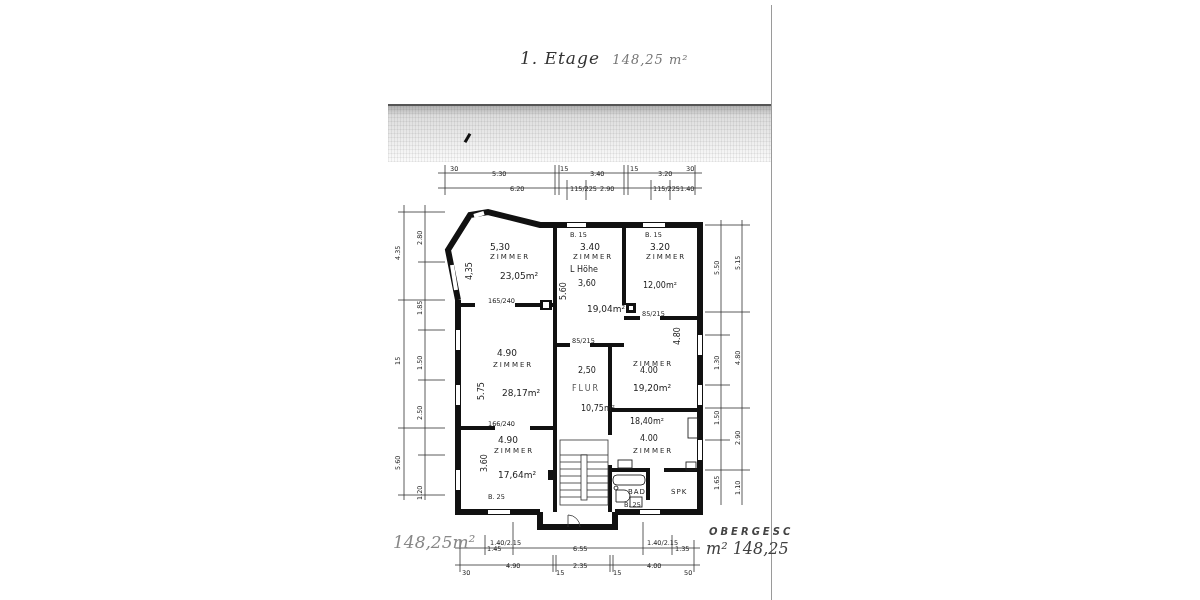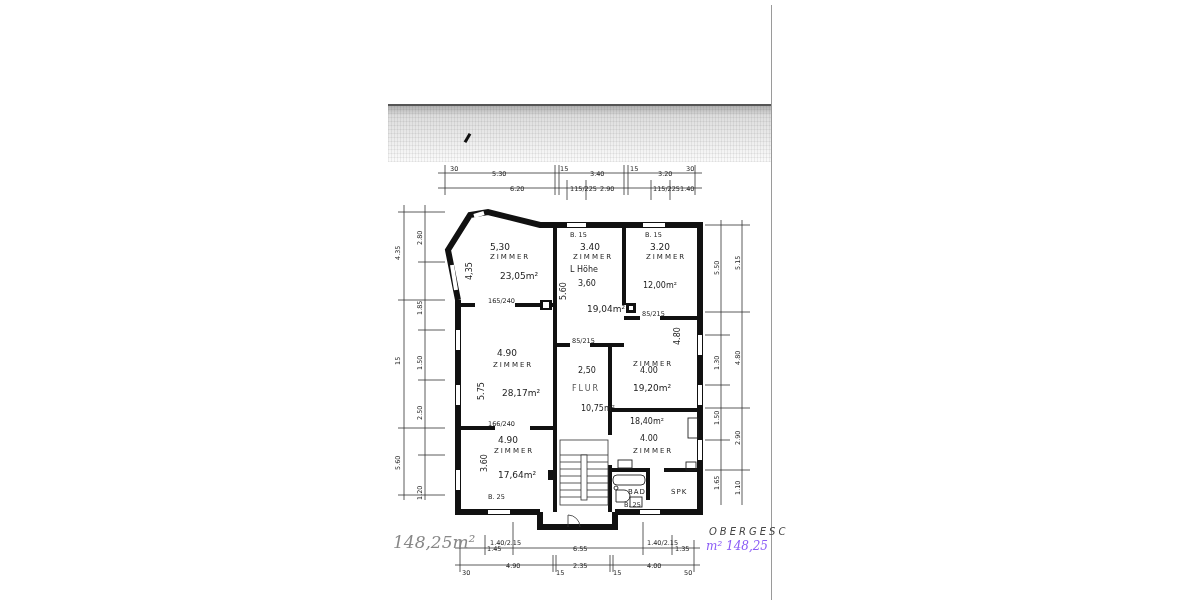--- a/index.html
+++ b/index.html
@@ -19,20 +19,24 @@
   svg{position:absolute;left:0;top:0;}
   .lbl{font-family:"DejaVu Sans",sans-serif;fill:#222;}
   .hand{position:absolute;font-family:"DejaVu Serif",serif;font-style:italic;color:#888;}
   .caps{position:absolute;font-family:"DejaVu Sans",sans-serif;font-style:italic;color:#444;letter-spacing:3px;font-size:10px;}
 </style>
 </head>
 <body>
 
 <div class="page">
 
+  <div class="title">
+    <span>1. Etage</span>
+    <span class="area">148,25 m²</span>
+  </div>
 
   <div class="noise"></div>
   <div class="noise-line"></div>
   <div class="ink-mark"></div>
   <div class="right-edge"></div>
 
   <svg width="1200" height="600" viewBox="0 0 1200 600">
 
     <g stroke="#333" stroke-width="0.8">
       <line x1="438" y1="173" x2="702" y2="173"></line>
@@ -255,16 +259,16 @@
       <text x="572" y="343">85/215</text>
       <text x="642" y="316">85/215</text>
       <text x="488" y="499">B. 25</text>
       <text x="624" y="507">B. 25</text>
       <text x="570" y="237">B. 15</text>
       <text x="645" y="237">B. 15</text>
     </g>
   </svg>
 
   <div class="hand" style="left:393px;top:532px;font-size:17px;text-align:right;">148,25m²</div>
-  <div class="caps" style="left:709px;top:526px;">OBERGESC</div>
-  <div class="hand" style="left:706px;top:539px;font-size:12px;color:#8b5cf6;">m² 148,25</div>
+  <div class="caps" style="left:709px;top:526px;font-weight:bold;">OBERGESC</div>
+  <div class="hand" style="left:706px;top:539px;font-size:16px;color:#404040;">m² 148,25</div>
   <div class="caps" style="left:707px;top:608px;">BESTAND</div>
 </div>
 
 </body></html>

